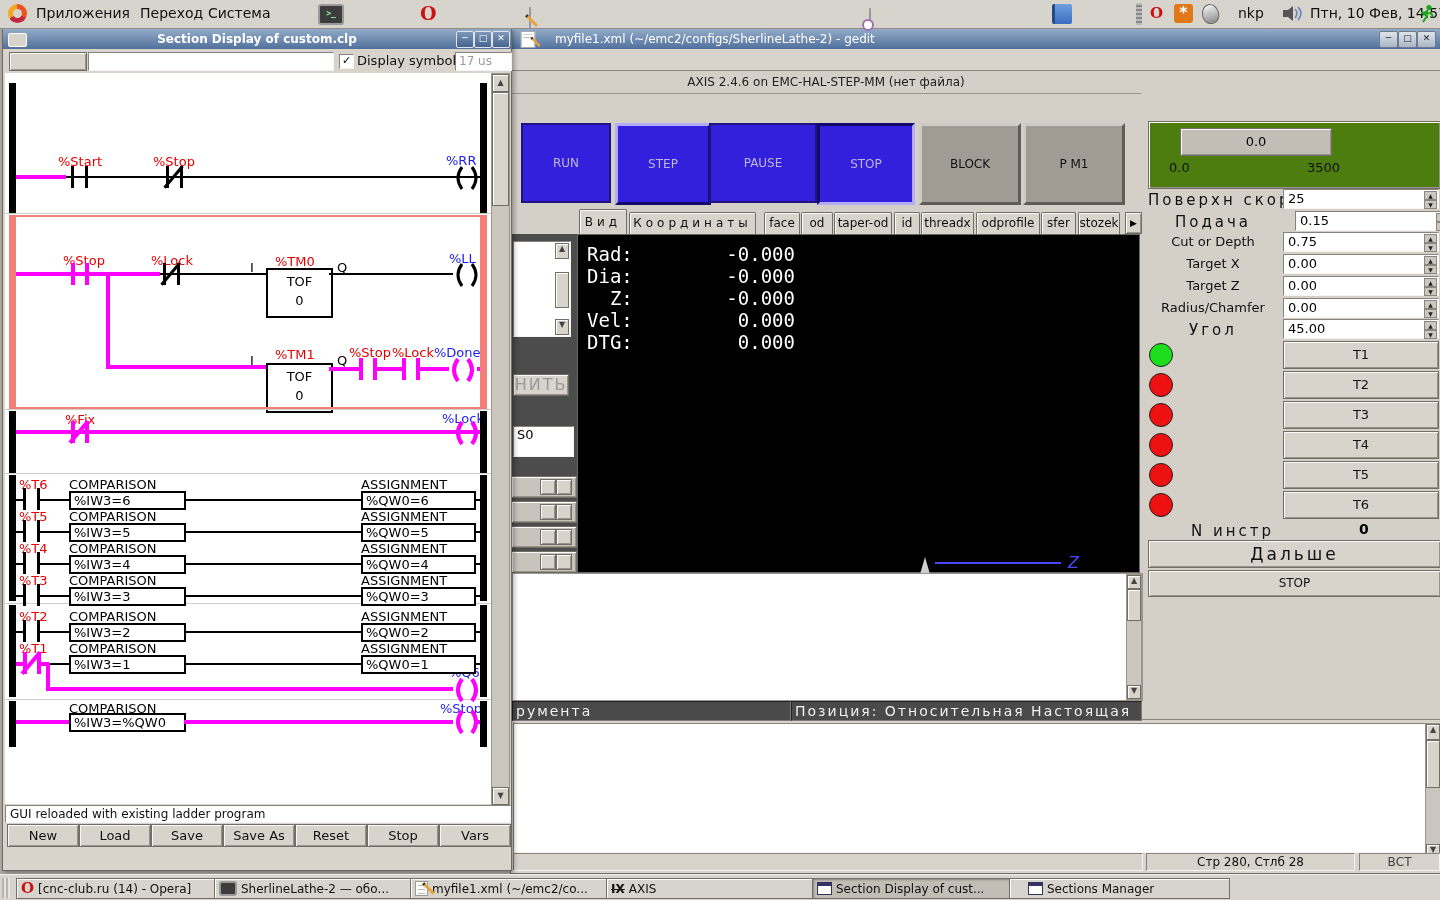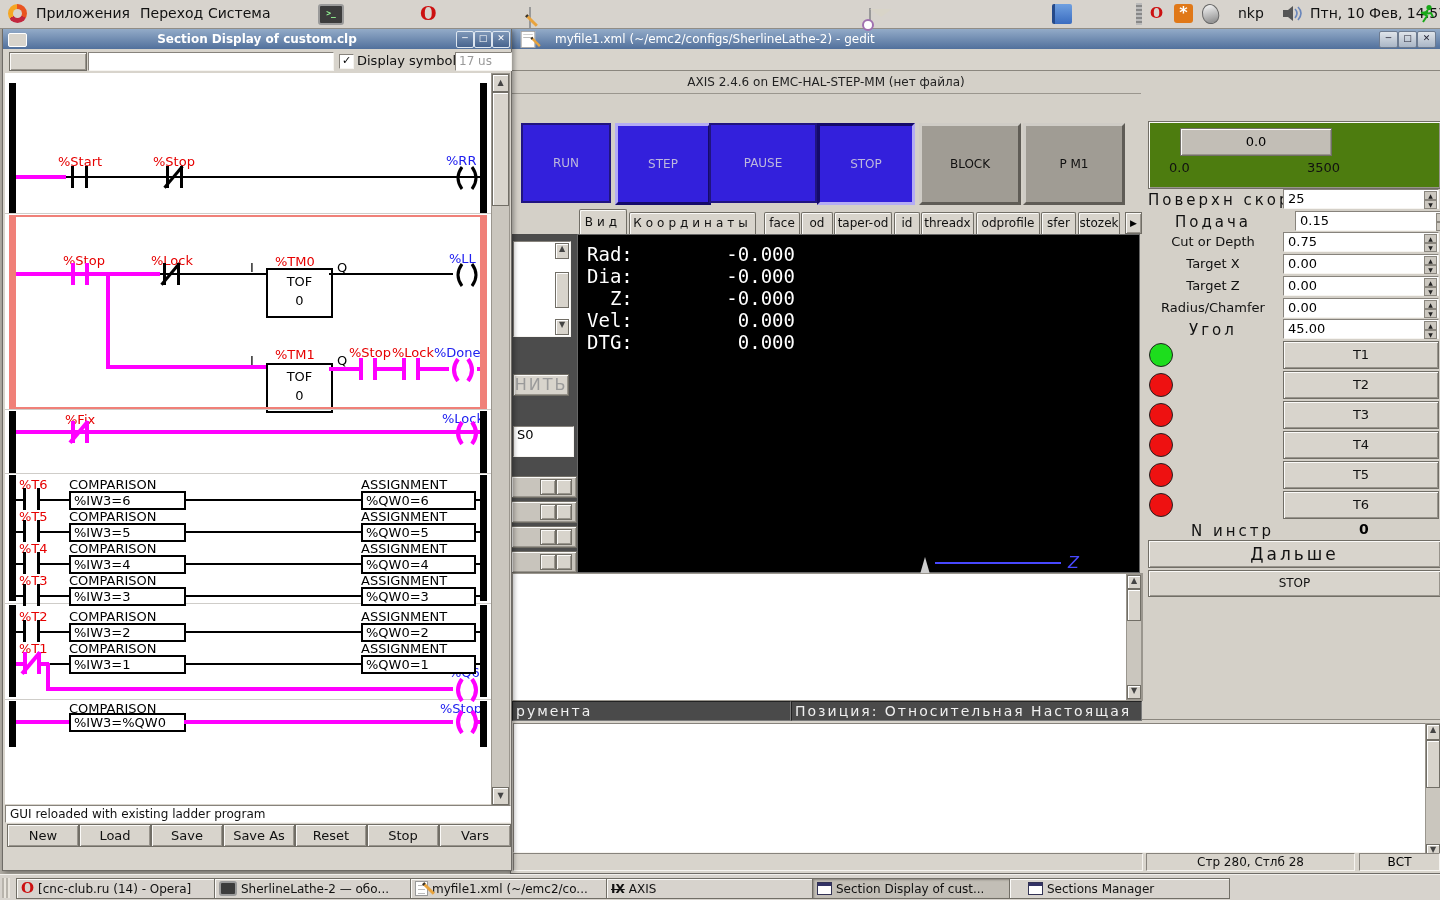--- a/index.html
+++ b/index.html
@@ -105,21 +105,21 @@
       <span class="wbtn2" style="left:906px;">✕</span>
     </div>
     <div class="abs sunken" style="left:2px;top:694px;width:912px;height:128px;"></div>
     <div class="sb" style="left:914px;top:694px;width:14px;height:136px;">
       <div class="sa" style="left:0;top:0;width:12px;height:14px;">▲</div>
       <div class="sth" style="left:0;top:16px;width:12px;height:46px;"></div>
       <div class="sa" style="left:0;bottom:0;width:12px;height:14px;">▼</div>
     </div>
     <div class="abs sunken" style="left:2px;top:824px;width:628px;height:16px;background:#d8d4cc;"></div>
     <div class="abs sunken" style="left:635px;top:824px;width:207px;height:16px;background:#d8d4cc;font-size:12px;text-align:center;line-height:16px;color:#111;">Стр 280, Стлб 28</div>
-    <div class="abs sunken" style="left:848px;top:824px;width:79px;height:16px;background:#d8d4cc;font-size:12px;text-align:center;line-height:16px;color:#000000;">ВСТ</div>
+    <div class="abs sunken" style="left:848px;top:824px;width:79px;height:16px;background:#d8d4cc;font-size:12px;text-align:center;line-height:16px;color:#404040;">ВСТ</div>
   </div>
 
   <div class="abs" id="axis-win" style="left:510px;top:70px;width:930px;height:648px;background:#d4d0c8;border:1px solid #8a867e;z-index:2;">
     <div class="abs" style="left:0;top:0;width:630px;height:22px;background:#d4d0c8;border-bottom:1px solid #9a968e;">
       <div style="font-size:12px;color:#222;text-align:center;line-height:22px;">AXIS 2.4.6 on EMC-HAL-STEP-MM (нет файла)</div>
     </div>
 
     <div id="ax-toolbar" class="abs" style="left:0;top:50px;width:637px;height:84px;">
         <div class="ax-blue" style="left: 10px; top: 2px; width: 86px; height: 76px;">RUN</div>
         <div class="ax-blue up" style="left: 104px; top: 2px; width: 90px; height: 76px;">STEP</div>

